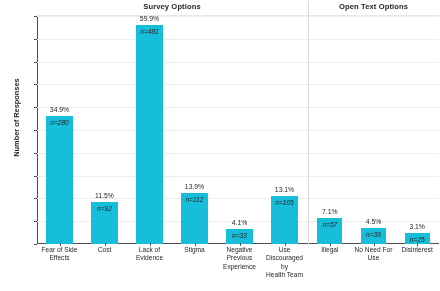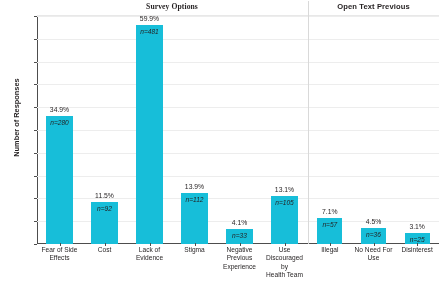--- a/index.html
+++ b/index.html
@@ -20,21 +20,21 @@
   .panel-title{
     position:absolute;
     top:2px;
     font-size:7.6px;
     font-weight:bold;
     color:#231f20;
     text-align:center;
     letter-spacing:.1px;
     white-space:nowrap;
   }
-  #title-survey{ left:37px; width:270px;font-family:Liberation Serif, serif; }
+  #title-survey{ left:37px; width:270px; }
   #title-open{   left:308px; width:131px; }
 
   
   #ylab{
     position:absolute;
     left:-44px; top:113px;
     width:120px;
     transform:rotate(-90deg);
     transform-origin:center center;
     text-align:center;
@@ -124,21 +124,21 @@
     background:#4d4d4d;
   }
 </style>
 </head>
 <body>
 
 <div id="figure">
 
   <div class="panel-title" id="title-survey">Survey Options</div>
 
-  <div class="panel-title" id="title-open">Open Text Previous</div>
+  <div class="panel-title" id="title-open">Open Text Options</div>
 
   <div id="ylab">Number of Responses</div>
 
   <div id="plot">
     <div id="plot-frame"></div>
     <div class="axis-line-x"></div>
     <div class="axis-line-y"></div>
   <div class="ytick-mark" style="top: 228px;"></div>
       <div class="gridline" style="top: 205.2px;"></div>
       <div class="ytick-mark" style="top: 205.2px;"></div>

